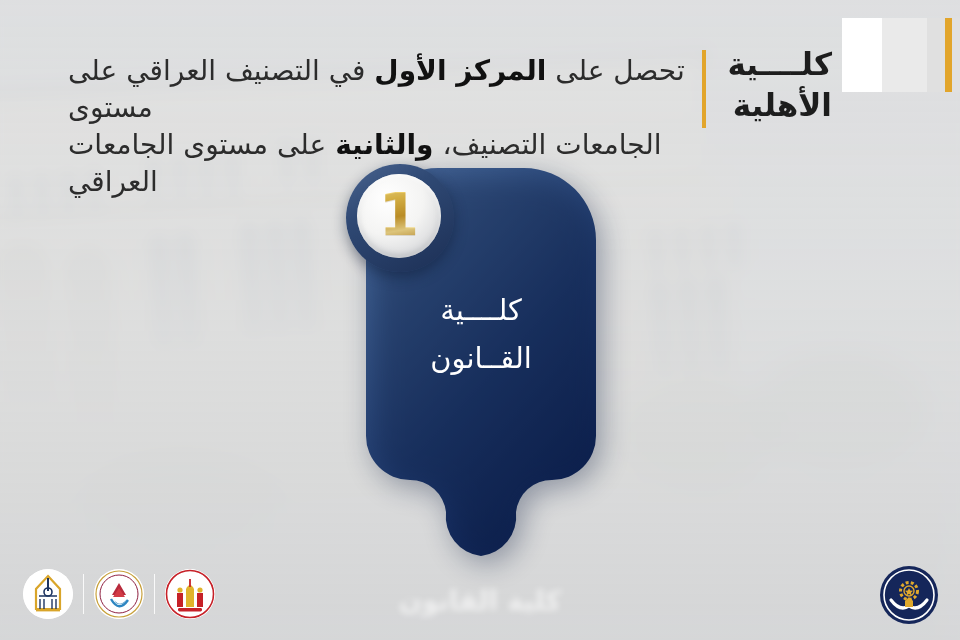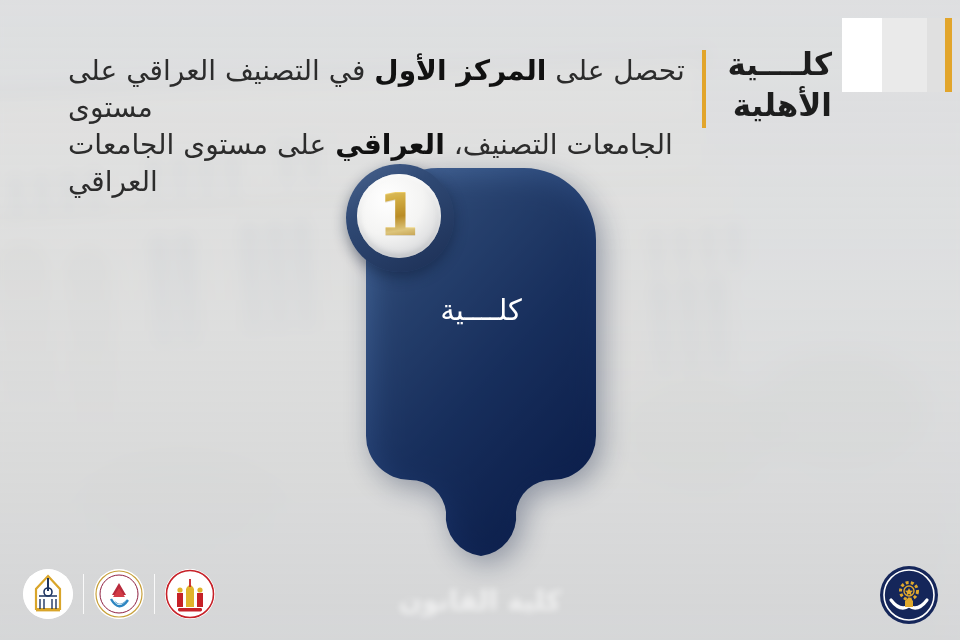--- a/index.html
+++ b/index.html
@@ -388,21 +388,21 @@
 
   <div class="college-name">
     <div>كلــــية</div>
     <div>الأهلية</div>
   </div>
 
   <div class="gold-divider"></div>
 
   <div class="headline">
     <div><span>تحصل على </span><b>المركز الأول</b><span> في التصنيف العراقي على مستوى</span></div>
-    <div><span>الجامعات التصنيف، </span><b>العراقي</b><span> على مستوى الجامعات العراقي</span></div>
+    <div><span>الجامعات التصنيف، </span><b>والثانية</b><span> على مستوى الجامعات العراقي</span></div>
   </div>
 
   <div class="pin-wrap">
 
     <svg class="pin-shadow" width="230" height="400" viewBox="0 0 230 400">
       <path d="M0,72 A72,72 0 0 1 72,0 L158,0 A72,72 0 0 1 230,72 L230,268
                A44,44 0 0 1 186,312 A36,36 0 0 0 150,344
                A40,40 0 0 1 115,388 A40,40 0 0 1 80,344
                A36,36 0 0 0 44,312 A44,44 0 0 1 0,268 Z" fill="#0a1a3c"></path>
     </svg>
@@ -417,20 +417,21 @@
         </linearGradient>
       </defs>
       <path d="M0,72 A72,72 0 0 1 72,0 L158,0 A72,72 0 0 1 230,72 L230,268
                A44,44 0 0 1 186,312 A36,36 0 0 0 150,344
                A40,40 0 0 1 115,388 A40,40 0 0 1 80,344
                A36,36 0 0 0 44,312 A44,44 0 0 1 0,268 Z" fill="url(#pinGrad)"></path>
     </svg>
 
     <div class="pin-text">
       <div>كلــــية</div>
+      <div>القــانون</div>
     </div>
 
     <div class="medallion">
       <div class="medallion-inner">
         <span class="medallion-num">1</span>
       </div>
     </div>
   </div>
 
   <div class="watermark">كلية القانون</div>

